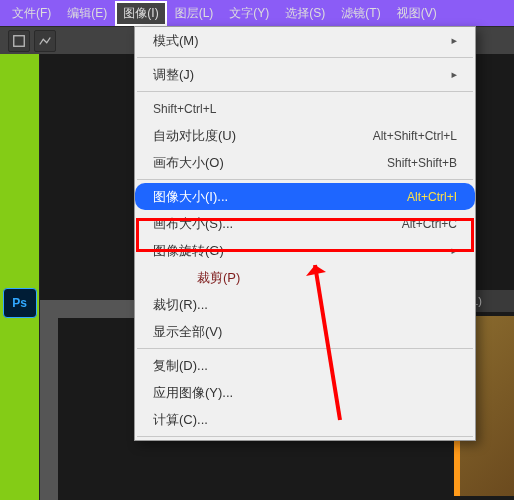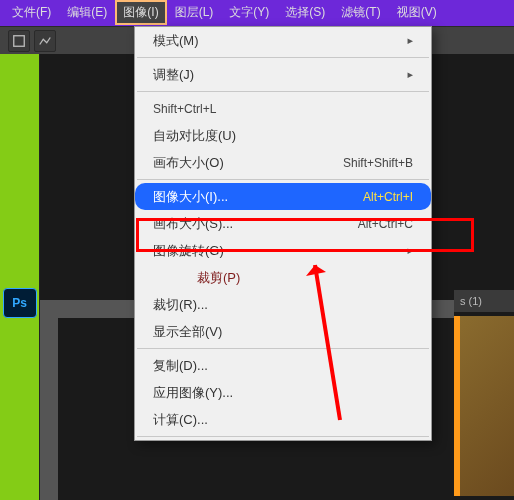--- a/index.html
+++ b/index.html
@@ -1,29 +1,29 @@
 <!DOCTYPE html>
 <html><head>
 <meta charset="utf-8">
 <style>
 * { margin: 0; padding: 0; box-sizing: border-box; font-family: "Microsoft YaHei", sans-serif; }
 body { width: 514px; height: 500px; background: #1a1a1a; overflow: hidden; position: relative; }
 
-.menubar { height: 26px; background: #6d28d9; display: flex; align-items: flex-start; padding-left: 4px; font-size: 12px; color: #ddd; }
+.menubar { height: 26px; background: #8b5cf6; display: flex; align-items: center; padding-left: 4px; font-size: 12px; color: #ddd; }
 .menubar .mi { padding: 4px 8px; cursor: pointer; }
-.menubar .mi.open { background: #444; border: 2px solid #fdba74; padding: 2px 6px; }
+.menubar .mi.open { background: #444; border: 2px solid #ffffff; padding: 2px 6px; }
 
 .toolbar { height: 28px; background: #424242; border-top: 1px solid #2a2a2a; display: flex; align-items: center; padding-left: 8px; gap: 4px; }
 .tool-btn { width: 22px; height: 22px; background: #3a3a3a; border: 1px solid #2a2a2a; border-radius: 2px; display: flex; align-items: center; justify-content: center; }
 .tool-btn svg { width: 14px; height: 14px; fill: #bbb; }
 
 .left-tools { position: absolute; left: 0; top: 54px; width: 40px; bottom: 0; background: #84cc16; border-right: 1px solid #222; }
 .ps-icon { width: 34px; height: 30px; margin: 4px auto; background: #001d36; border: 1px solid #31a8ff; border-radius: 4px; color: #31a8ff; font-weight: bold; font-size: 12px; display: flex; align-items: center; justify-content: center; }
 
-.dropdown { position: absolute; left: 134px; top: 26px; width: 298px; background: #f0f0f0; border: 1px solid #999; box-shadow: 4px 4px 10px rgba(0,0,0,.4); font-size: 13px; color: #333; }
+.dropdown { position: absolute; left: 134px; top: 26px; width: 342px; background: #f0f0f0; border: 1px solid #999; box-shadow: 4px 4px 10px rgba(0,0,0,.4); font-size: 13px; color: #333; }
 .dd-row { height: 27px; display: flex; align-items: center; justify-content: space-between; padding: 0 18px; cursor: default; }
 .dd-row.has-sub::after { content: "▸"; color: #555; font-size: 11px; }
 .dd-row.disabled { color: #7f1d1d; margin-left: 44px; }
 .dd-row .lbl { flex: 1; }
 .dd-row .sc { color: #444; font-size: 12px; }
 .dd-sep { height: 1px; background: #c8c8c8; margin: 3px 2px; }
 .dd-row.hl { background: #1e66ff; color: #fff; border-radius: 10px; }
 .dd-row.hl .sc { color: #fde047; }
 
 .red-box { position: absolute; border: 3px solid #ff0000; pointer-events: none; }
@@ -81,20 +81,21 @@
   <div class="dd-row has-sub">
       <span class="lbl">调整(J)</span>
     </div>
   <div class="dd-sep"></div>
 
   <div class="dd-row">
       <span class="sc">Shift+Ctrl+L</span>
     </div>
   <div class="dd-row">
       <span class="lbl">自动对比度(U)</span>
+      <span class="sc">Alt+Shift+Ctrl+L</span>
     </div>
   <div class="dd-row">
       <span class="lbl">画布大小(O)</span>
       <span class="sc">Shift+Shift+B</span>
     </div>
   <div class="dd-sep"></div>
 
   <div class="dd-row hl">
       <span class="lbl">图像大小(I)...</span>
       <span class="sc">Alt+Ctrl+I</span>

